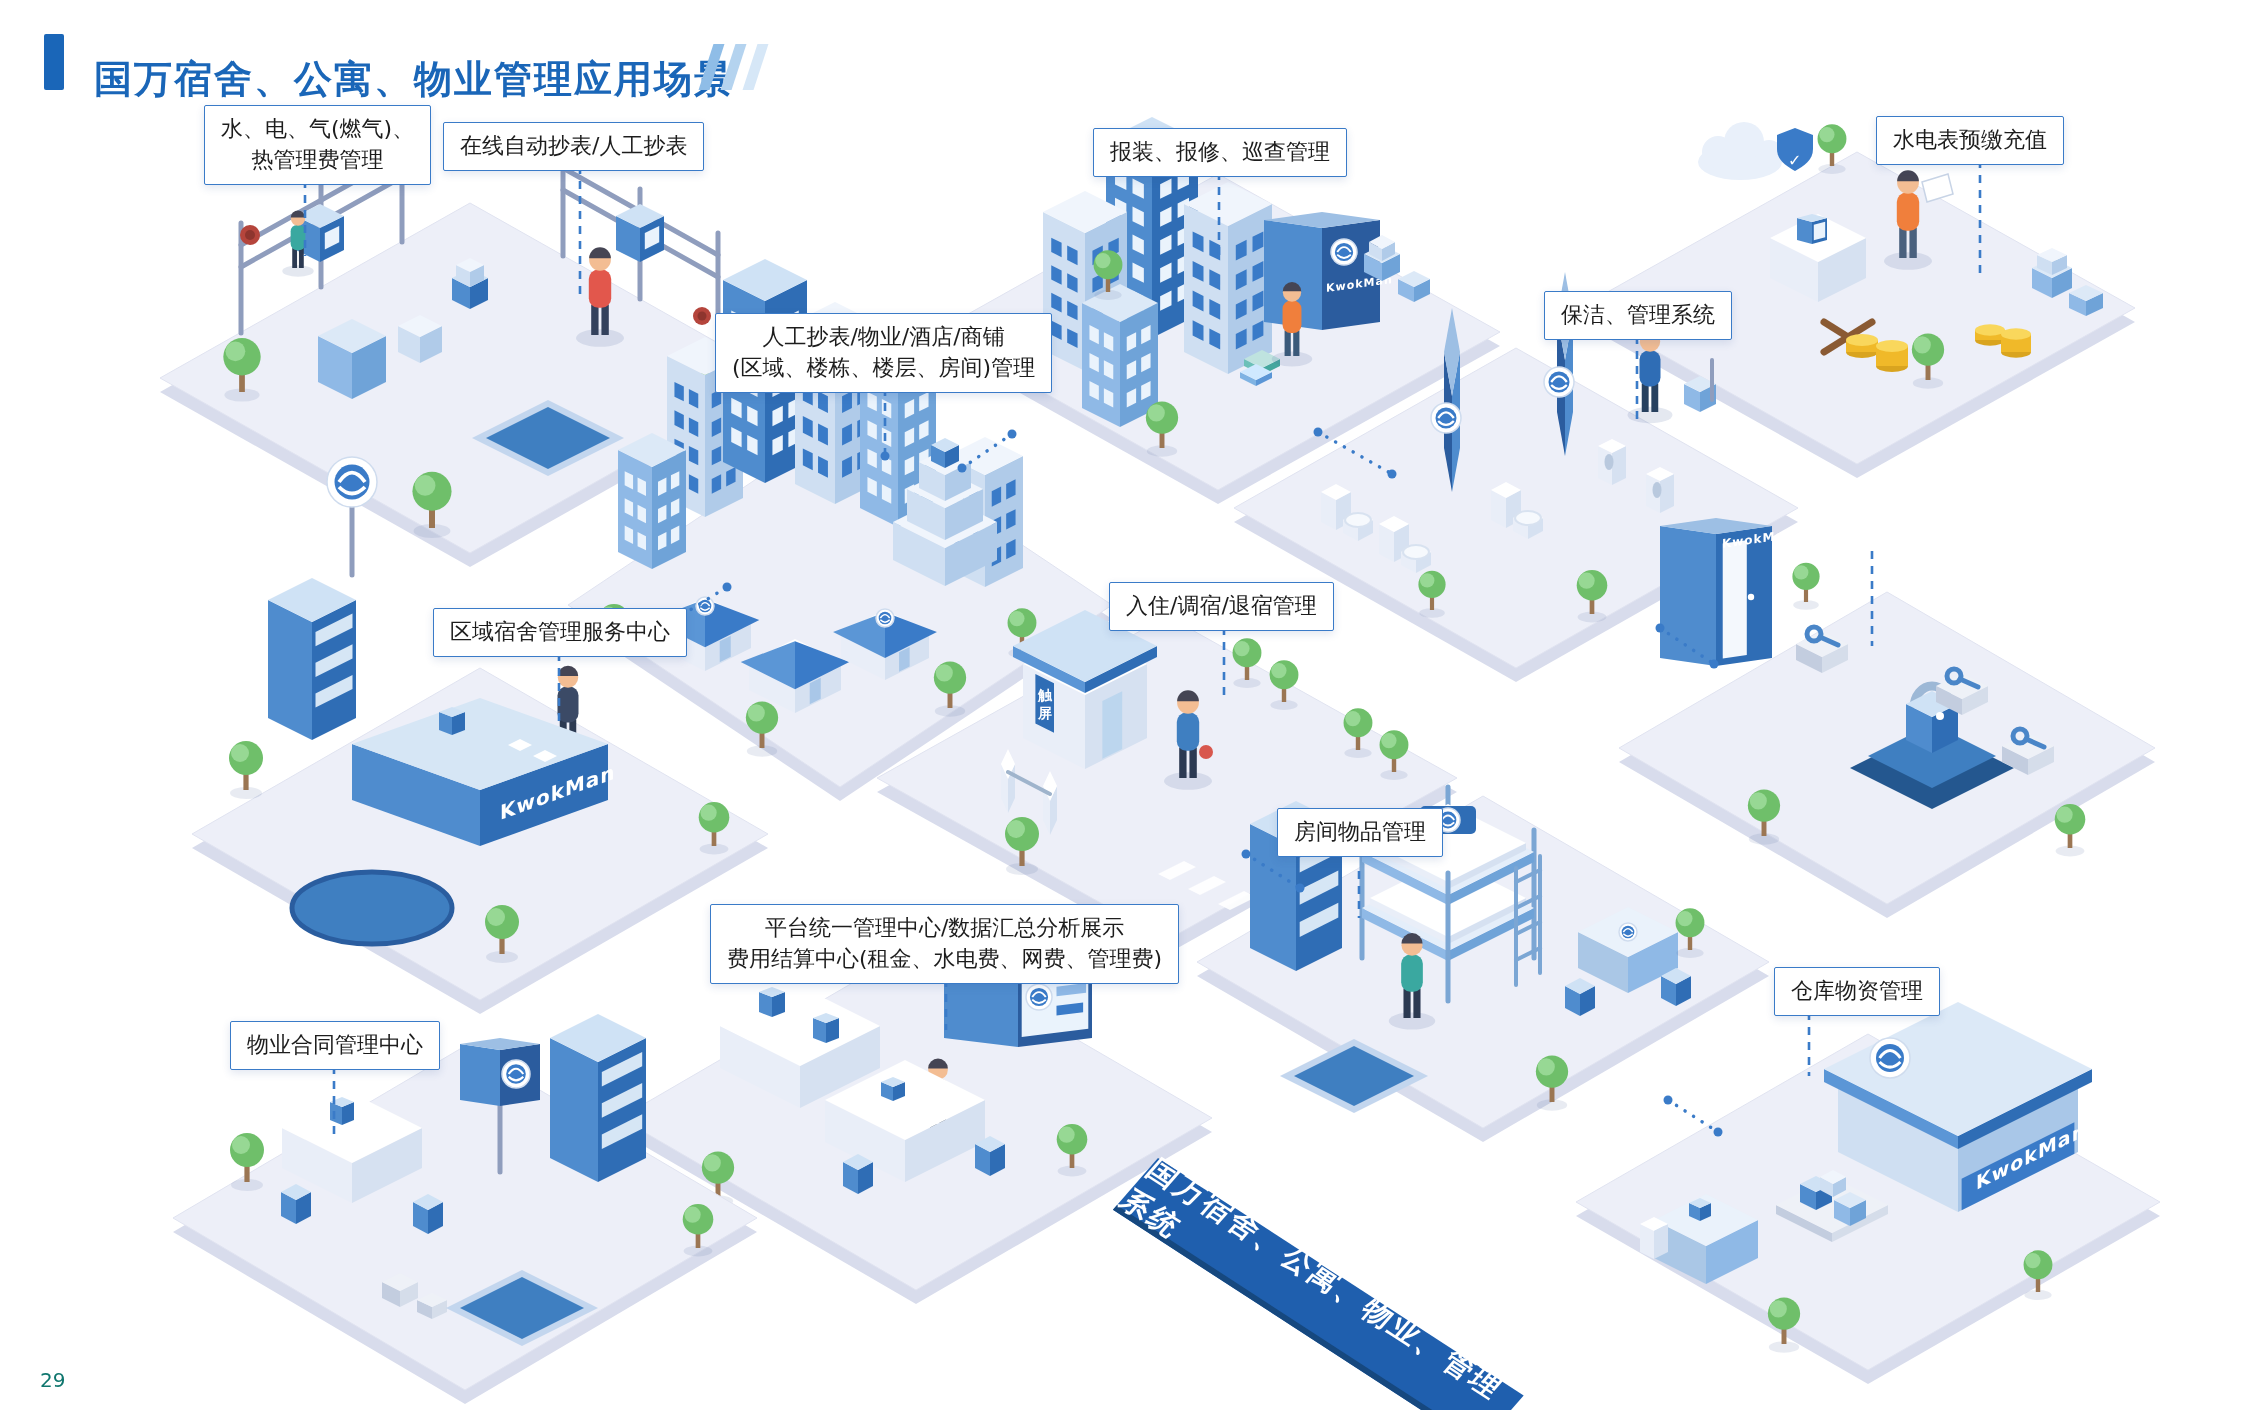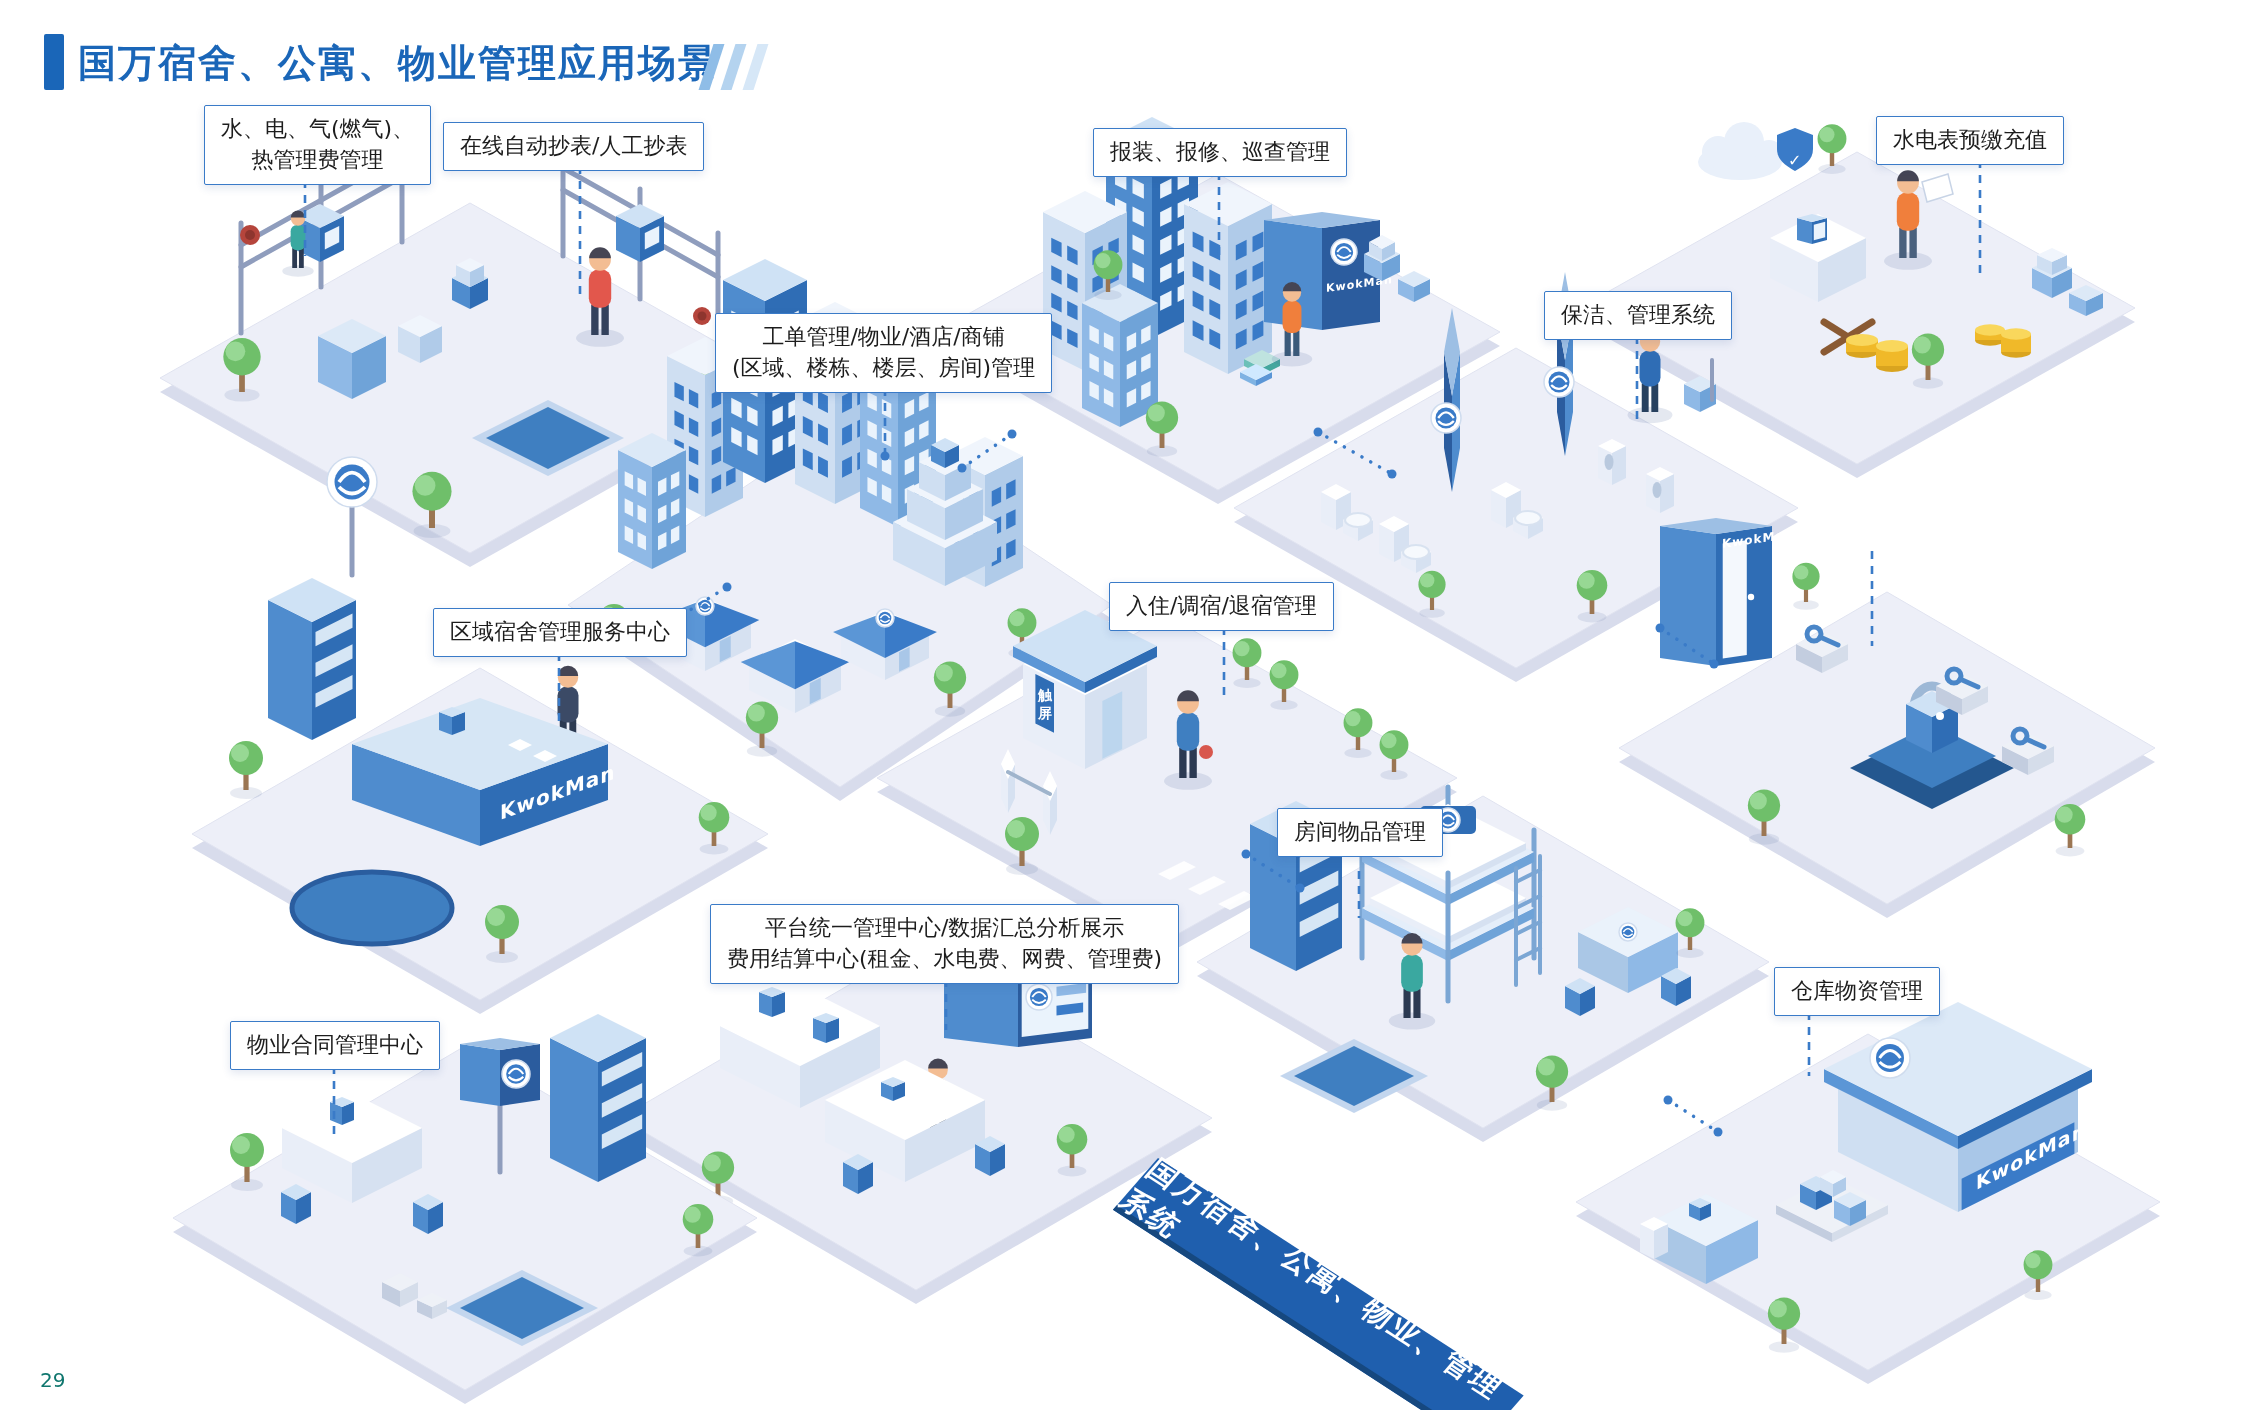--- a/index.html
+++ b/index.html
@@ -873,40 +873,40 @@
         <line x1="962" y1="468" x2="1012" y2="434" stroke="#3a7bc8" stroke-width="3.5" stroke-dasharray="0.1 10" stroke-linecap="round"></line>
         <circle cx="962" cy="468" r="4.5" fill="#3a7bc8"></circle>
         <circle cx="1012" cy="434" r="4.5" fill="#3a7bc8"></circle>
         <line x1="674" y1="620" x2="727" y2="587" stroke="#3a7bc8" stroke-width="3.5" stroke-dasharray="0.1 10" stroke-linecap="round"></line>
         <circle cx="674" cy="620" r="4.5" fill="#3a7bc8"></circle>
         <circle cx="727" cy="587" r="4.5" fill="#3a7bc8"></circle>
       </g>
     </svg>
 
   <div class="hdr-bar"></div>
-  <h1 class="page-title" style="margin:0">国万宿舍、公寓、物业管理应用场景</h1>
+  <h1 class="page-title" style="margin:16px">国万宿舍、公寓、物业管理应用场景</h1>
   <div class="stripe s1"></div>
   <div class="stripe s2"></div>
   <div class="stripe s3"></div>
 
   <div class="label" style="left:443px;top:122px">
     <span>在线自动抄表/人工抄表</span>
   </div>
   <div class="label" style="left:204px;top:105px">
     <div>水、电、气(燃气)、</div>
     <div>热管理费管理</div>
   </div>
   <div class="label" style="left:1093px;top:128px">
     <span>报装、报修、巡查管理</span>
   </div>
   <div class="label" style="left:1876px;top:116px">
     <span>水电表预缴充值</span>
   </div>
   <div class="label" style="left:715px;top:313px">
-    <div>工单管理/物业/酒店/商铺</div>
+    <div>人工抄表/物业/酒店/商铺</div>
     <div>(区域、楼栋、楼层、房间)管理</div>
   </div>
   <div class="label" style="left:1544px;top:291px">
     <span>保洁、管理系统</span>
   </div>
   <div class="label" style="left:433px;top:608px">
     <span>区域宿舍管理服务中心</span>
   </div>
   <div class="label" style="left:1109px;top:582px">
     <span>入住/调宿/退宿管理</span>

